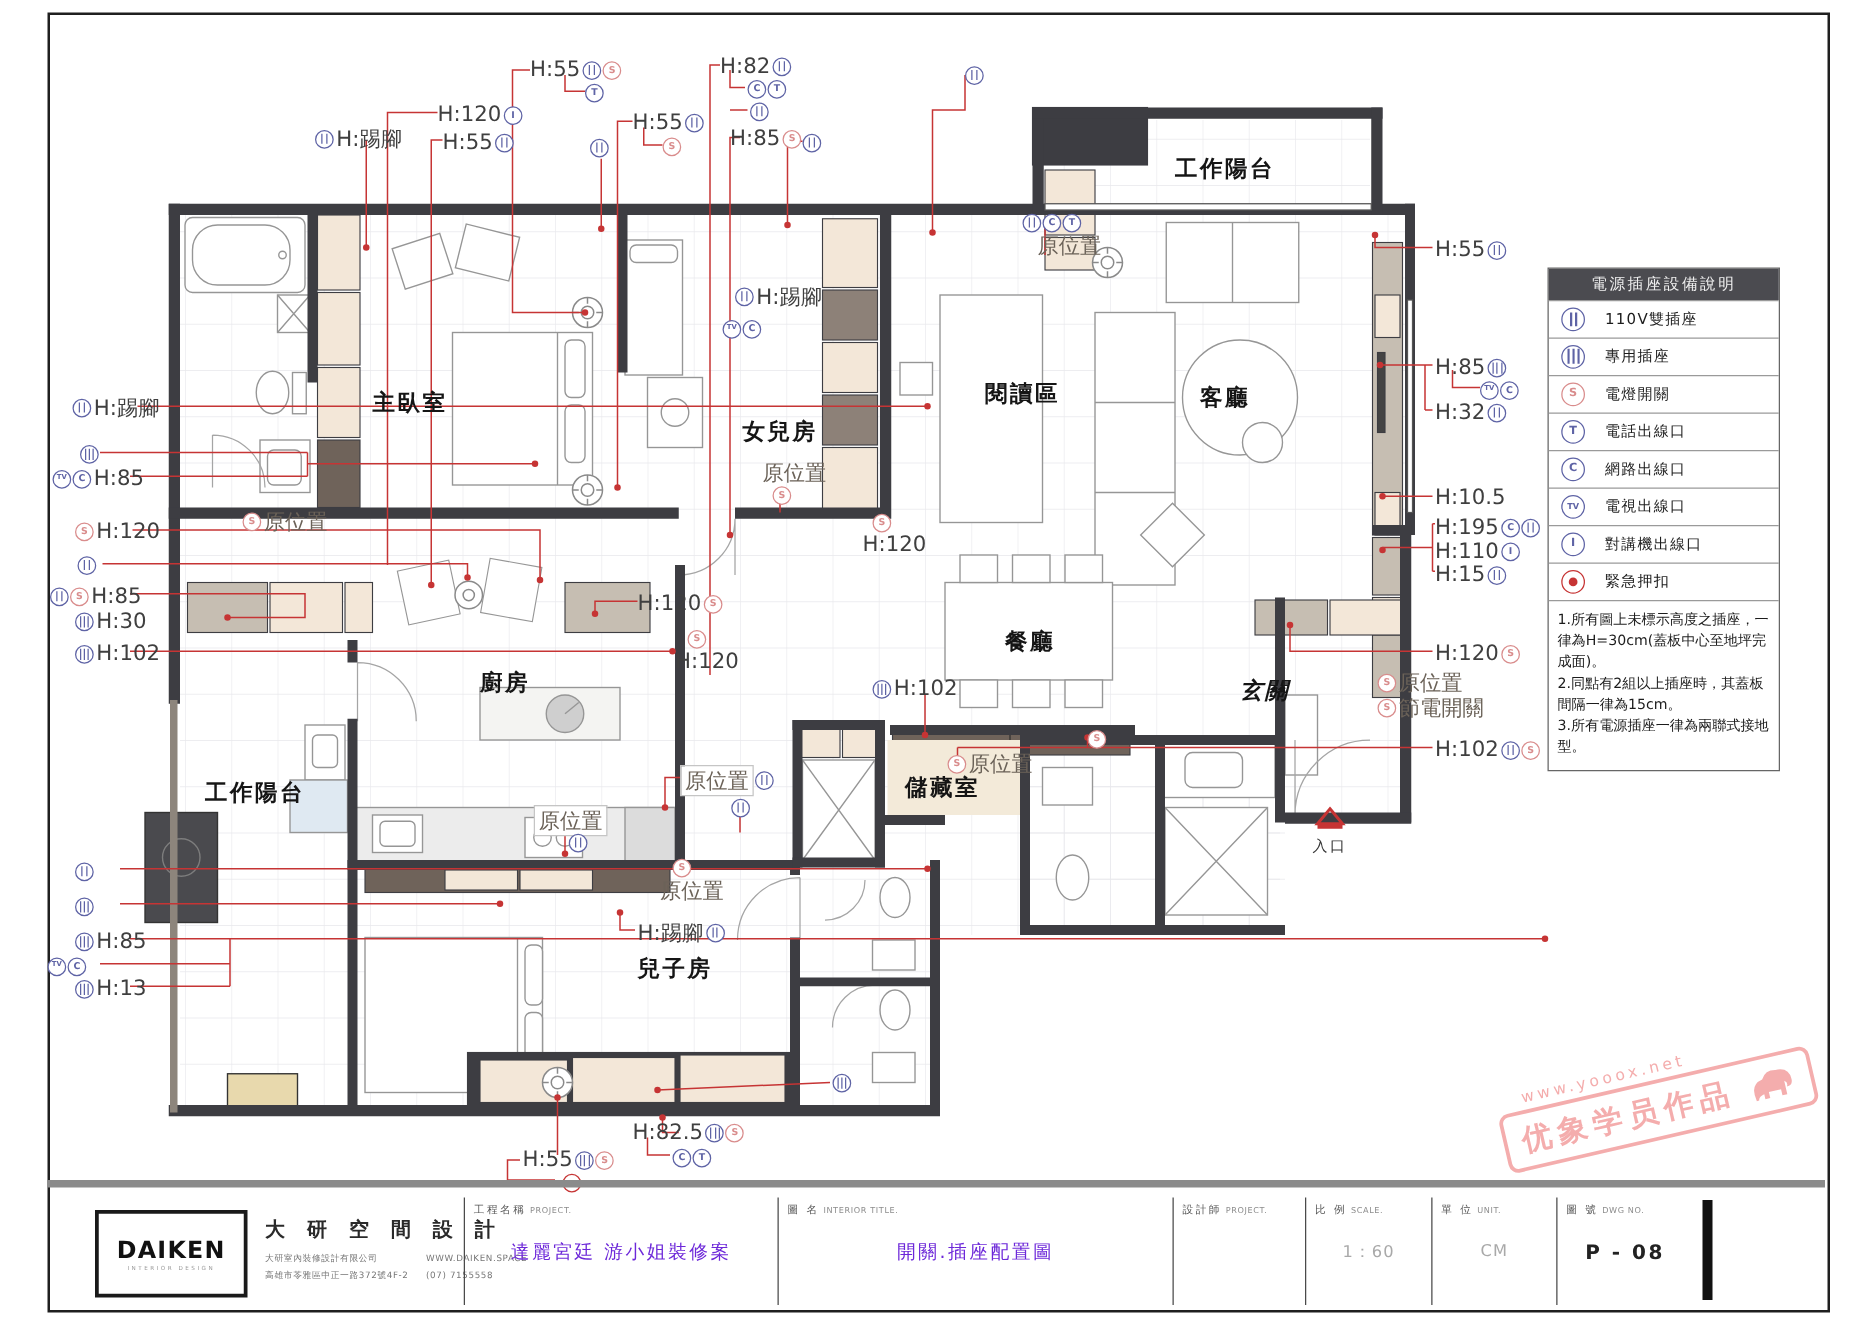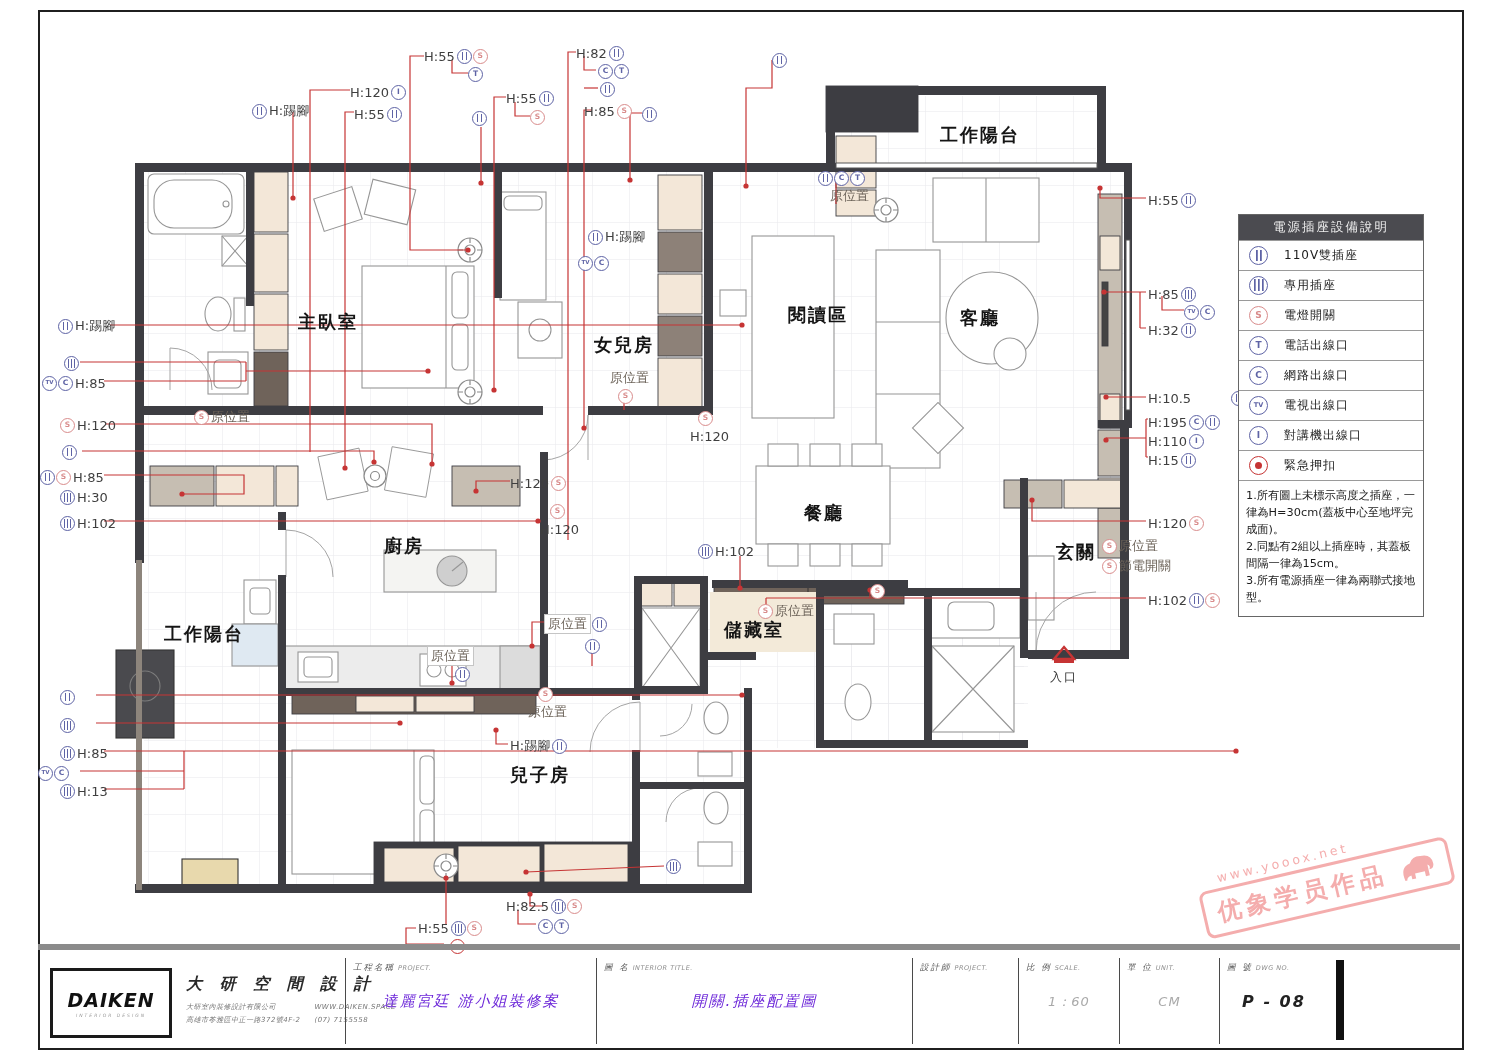--- a/index.html
+++ b/index.html
@@ -13,49 +13,49 @@
        font-size:7.5px;font-weight:bold;line-height:1;background:#fff;flex:0 0 auto;}
   .sym-dup{background-image:linear-gradient(#5e63a5,#5e63a5),linear-gradient(#5e63a5,#5e63a5);
        background-repeat:no-repeat;background-size:1.4px 8px;background-position:4.2px 2.4px,7.8px 2.4px;}
   .sym-ded{background-image:linear-gradient(#5e63a5,#5e63a5),linear-gradient(#5e63a5,#5e63a5),linear-gradient(#5e63a5,#5e63a5);
        background-repeat:no-repeat;background-size:1.4px 9px;background-position:3px 2px,6.2px 2px,9.4px 2px;}
   .sym-S{border-color:#d98c8c;color:#d98c8c;}
   .sym-TV{font-size:5.5px;}
   .sym-dot{border-color:#c63434;position:relative;}
   .sym-dot::after{content:"";width:5px;height:5px;border-radius:50%;background:#c63434;}
   .callout{position:absolute;display:flex;align-items:center;gap:2px;height:16px;white-space:nowrap;z-index:6;}
-  .ann-text{font-size:13px;color:#3f3f3f;}
+  .ann-text{font-size:17px;color:#3f3f3f;}
   .gray .ann-text{color:#6b6258;}
   .boxed .ann-text{background:#fff;outline:1px solid #c5c5c5;padding:0 3px;}
   .room-label{position:absolute;font-size:18px;color:#151515;letter-spacing:2px;font-weight:600;white-space:nowrap;z-index:5;}
   
   .legend{position:absolute;left:1238px;top:214px;width:184px;border:1px solid #666;background:#fff;z-index:7;}
   .legend-header{background:#4b4b50;color:#efefef;text-align:center;font-size:12.5px;letter-spacing:2px;padding:4px 0;}
   .legend-row{display:flex;align-items:center;height:29px;border-top:1px solid #9a9a9a;padding-left:10px;gap:16px;}
   .legend-row .sym{width:19px;height:19px;font-size:9px;}
   .legend-row .sym-TV{font-size:6.5px;}
   .legend-row .sym-dup{background-size:1.8px 11px;background-position:5.6px 2.8px,10.2px 2.8px;}
   .legend-row .sym-ded{background-size:1.7px 12px;background-position:3.8px 2.3px,8px 2.3px,12.2px 2.3px;}
   .legend-row .sym-dot::after{width:7px;height:7px;}
   .legend-row .lg-label{font-size:12px;color:#1c1c1c;letter-spacing:1px;}
   .legend-notes{border-top:1px solid #9a9a9a;padding:7px 7px 9px;font-size:11.3px;line-height:1.5;
                 white-space:pre-line;color:#1c1c1c;}
   
   .band{position:absolute;left:38px;top:944px;width:1422px;height:6px;background:#8b8b8b;z-index:8;}
   .tblock{position:absolute;left:40px;top:956px;width:1420px;height:88px;display:flex;z-index:8;background:#fff;}
-  .tb-cell{position:relative;border-left:1px solid #4a4a4a;height:86px;margin-top:2px;font-style:italic;}
+  .tb-cell{position:relative;border-left:1px solid #4a4a4a;height:86px;margin-top:2px;}
   .tb-cell:first-child{border-left:none;}
   .tb-label{position:absolute;top:4px;left:7px;font-size:8.5px;color:#555;letter-spacing:2px;white-space:nowrap;}
   .tb-label .en{font-size:6.5px;color:#8d8d8d;margin-left:3px;letter-spacing:.5px;}
   .tb-value{position:absolute;top:46%;left:0;right:0;text-align:center;transform:translateY(-30%);white-space:nowrap;}
   .v-dark{font-size:15px;color:#6d28d9;letter-spacing:2px;}
   .v-gray{font-size:13px;color:#a9a9a9;letter-spacing:1px;}
   .v-no{font-size:16px;font-weight:bold;color:#222;letter-spacing:2px;}
   .tb-bar{width:8px;background:#111;height:80px;margin:4px 0 0 8px;}
-  .logo-cell{display:flex;padding:10px 0 0 10px;}
+  .logo-cell{display:flex;padding:10px 0 0 36px;}
   .logo-box{width:116px;height:64px;border:3px solid #1a1a1a;display:flex;flex-direction:column;
             align-items:center;justify-content:center;flex:0 0 auto;}
   .logo-text{font-weight:bold;font-size:19px;letter-spacing:1px;color:#111;}
   .logo-sub{font-size:4.5px;color:#999;letter-spacing:2px;margin-top:2px;}
   .brand-wrap{margin-left:14px;padding-top:6px;}
   .brand{font-size:16px;letter-spacing:6px;color:#2a2a2a;font-weight:600;}
   .brand-sub{display:flex;gap:14px;margin-top:6px;}
   .bs-col{font-size:7px;color:#777;line-height:1.8;letter-spacing:.5px;white-space:nowrap;}
   
   .wm{position:absolute;left:1198px;top:846px;transform:rotate(-13deg);color:#f4a9a9;opacity:.95;z-index:9;}
@@ -390,21 +390,21 @@
       <div class="room-label" style="left: 298px; top: 310px;">主臥室</div>
       <div class="room-label" style="left: 594px; top: 333px;">女兒房</div>
       <div class="room-label" style="left: 788px; top: 303px;">閱讀區</div>
       <div class="room-label" style="left: 960px; top: 306px;">客廳</div>
       <div class="room-label" style="left: 940px; top: 123px;">工作陽台</div>
       <div class="room-label" style="left: 804px; top: 501px;">餐廳</div>
       <div class="room-label" style="left: 384px; top: 534px;">廚房</div>
       <div class="room-label" style="left: 164px; top: 622px;">工作陽台</div>
       <div class="room-label" style="left: 510px; top: 763px;">兒子房</div>
       <div class="room-label" style="left: 724px; top: 618px;">儲藏室</div>
-      <div class="room-label" style="left: 1056px; top: 540px;">玄關</div>
+      <div class="room-label" style="left: 992px; top: 540px; font-style: italic;">玄關</div>
     </div>
 
   <div id="annotations">
       <div class="callout" style="left: 252px; top: 103px;">
         <span style="display: inline-flex; gap: 1px;">
           <span class="sym sym-dup"></span>
         </span>
         <span class="ann-text">H:踢腳</span>
       </div>
       <div class="callout" style="left: 350px; top: 84px;">

